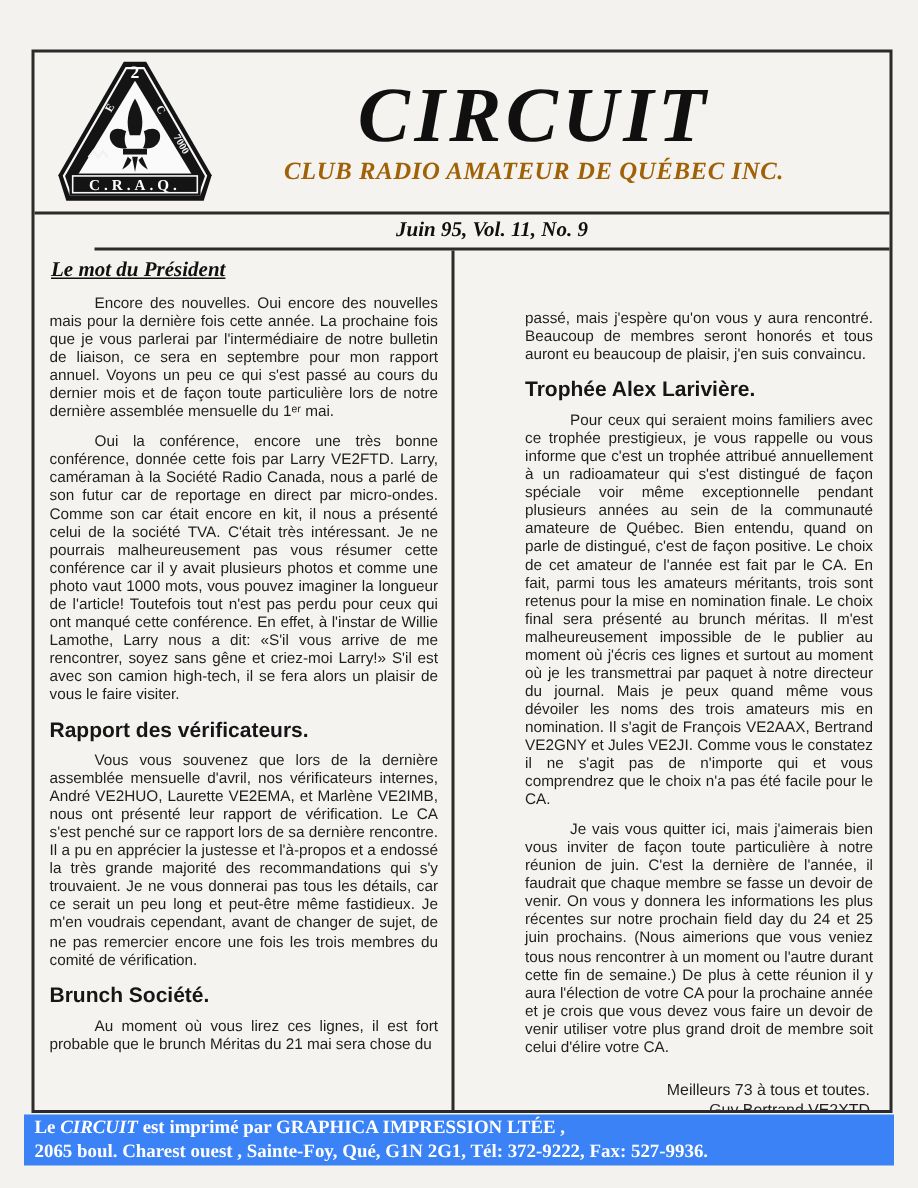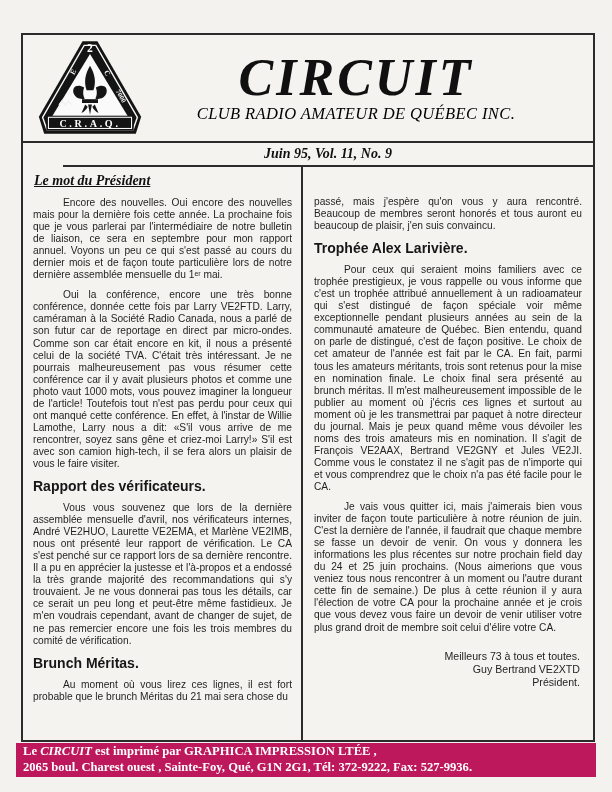--- a/index.html
+++ b/index.html
@@ -22,51 +22,51 @@
   }
   .logo-wrap { flex:0 0 auto; margin:2px 0 2px 12px; width:110px; height:98px; }
   .title-block { flex:1; text-align:center; padding-right:26px; }
   .masthead-title {
     font-family:"Liberation Serif","DejaVu Serif",serif;
     font-style:italic; font-weight:bold; font-size:52px; line-height:1;
     letter-spacing:3px; color:#101010; margin:0;
   }
   .masthead-subtitle {
     font-family:"Liberation Serif","DejaVu Serif",serif;
-    font-style:italic; font-weight:normal; font-size:16.5px; letter-spacing:.4px;
-    color:#000000; 
+    font-style:italic; font-weight:bold; font-size:16.5px; letter-spacing:.4px;
+    color:#a16207; 
   }
   
   .date-band {
     height:24px; flex:0 0 24px; border-bottom:2px solid #2b2b2b; box-sizing:border-box;
     text-align:center; line-height:22px;
     font-family:"Liberation Serif","DejaVu Serif",serif;
     font-style:italic; font-weight:bold; font-size:14px; color:#101010;margin-left:40px;
   }
   
-  .columns { flex:1; display:flex; min-height:0; }
+  .columns { flex:1; display:flex; min-height:0;gap:36px; }
   .col { box-sizing:border-box; overflow:hidden; }
   .col-left  { width:280px; flex:0 0 280px; border-right:2px solid #2b2b2b; padding:5px 9px 0 10px; }
   .col-right { flex:1; padding:28px 11px 0 11px; }
   .main-heading {
     font-family:"Liberation Serif","DejaVu Serif",serif;
     font-style:italic; font-weight:bold; font-size:14px; color:#101010;
     text-decoration:underline; margin:1px 0 0 1px;
   }
   .sub-heading { font-size:14px; font-weight:bold; margin:8px 0; color:#161616; }
   .body-par {
     font-size:10.2px; line-height:12.05px; text-align:justify;
     margin:8px 0 0 0; color:#1f1f1f;
   }
   .indent { text-indent:30px; }
   .signoff { margin-top:16px; text-align:right; font-size:10.6px; line-height:13.4px; color:#1f1f1f; padding-right:2px; }
   
   .footer {
     position:absolute; left:16px; top:743px; width:580px; height:34px;
-    background:#be185d; color:#ffffff; box-sizing:border-box;
+    background:#3b82f6; color:#ffffff; box-sizing:border-box;
     font-family:"Liberation Serif","DejaVu Serif",serif; font-weight:bold;
     font-size:12.6px; line-height:15.8px; padding:1px 4px 0 7px;
     white-space:nowrap; overflow:hidden;
   }
   .footer .it { font-style:italic; }
   
   .logo-svg text {
     font-family:"Liberation Serif","DejaVu Serif",serif; font-weight:bold;
   }
 </style>
@@ -121,26 +121,26 @@
     <div class="col col-left">
       <h2 class="main-heading">Le mot du Président</h2>
 
       <p class="body-par indent">Encore des nouvelles. Oui encore des nouvelles mais pour la dernière fois cette année. La prochaine fois que je vous parlerai par l'intermédiaire de notre bulletin de liaison, ce sera en septembre pour mon rapport annuel. Voyons un peu ce qui s'est passé au cours du dernier mois et de façon toute particulière lors de notre dernière assemblée mensuelle du 1ᵉʳ mai.</p>
 
       <p class="body-par indent">Oui la conférence, encore une très bonne conférence, donnée cette fois par Larry VE2FTD. Larry, caméraman à la Société Radio Canada, nous a parlé de son futur car de reportage en direct par micro-ondes. Comme son car était encore en kit, il nous a présenté celui de la société TVA. C'était très intéressant. Je ne pourrais malheureusement pas vous résumer cette conférence car il y avait plusieurs photos et comme une photo vaut 1000 mots, vous pouvez imaginer la longueur de l'article! Toutefois tout n'est pas perdu pour ceux qui ont manqué cette conférence. En effet, à l'instar de Willie Lamothe, Larry nous a dit: «S'il vous arrive de me rencontrer, soyez sans gêne et criez-moi Larry!» S'il est avec son camion high-tech, il se fera alors un plaisir de vous le faire visiter.</p>
 
       <h3 class="sub-heading">Rapport des vérificateurs.</h3>
       <p class="body-par indent">Vous vous souvenez que lors de la dernière assemblée mensuelle d'avril, nos vérificateurs internes, André VE2HUO, Laurette VE2EMA, et Marlène VE2IMB, nous ont présenté leur rapport de vérification. Le CA s'est penché sur ce rapport lors de sa dernière rencontre. Il a pu en apprécier la justesse et l'à-propos et a endossé la très grande majorité des recommandations qui s'y trouvaient. Je ne vous donnerai pas tous les détails, car ce serait un peu long et peut-être même fastidieux. Je m'en voudrais cependant, avant de changer de sujet, de ne pas remercier encore une fois les trois membres du comité de vérification.</p>
 
-      <h3 class="sub-heading">Brunch Méritas.</h3>
+      <h3 class="sub-heading">Brunch Société.</h3>
       <p class="body-par indent">Au moment où vous lirez ces lignes, il est fort probable que le brunch Méritas du 21 mai sera chose du</p>
     </div>
 
     <div class="col col-right">
-      <p class="body-par" style="margin-top:1px;">passé, mais j'espère qu'on vous y aura rencontré. Beaucoup de membres seront honorés et tous auront eu beaucoup de plaisir, j'en suis convaincu.</p>
+      <p class="body-par" style="margin-top:12px;">passé, mais j'espère qu'on vous y aura rencontré. Beaucoup de membres seront honorés et tous auront eu beaucoup de plaisir, j'en suis convaincu.</p>
 
       <h3 class="sub-heading">Trophée Alex Larivière.</h3>
       <p class="body-par indent">Pour ceux qui seraient moins familiers avec ce trophée prestigieux, je vous rappelle ou vous informe que c'est un trophée attribué annuellement à un radioamateur qui s'est distingué de façon spéciale voir même exceptionnelle pendant plusieurs années au sein de la communauté amateure de Québec. Bien entendu, quand on parle de distingué, c'est de façon positive. Le choix de cet amateur de l'année est fait par le CA. En fait, parmi tous les amateurs méritants, trois sont retenus pour la mise en nomination finale. Le choix final sera présenté au brunch méritas. Il m'est malheureusement impossible de le publier au moment où j'écris ces lignes et surtout au moment où je les transmettrai par paquet à notre directeur du journal. Mais je peux quand même vous dévoiler les noms des trois amateurs mis en nomination. Il s'agit de François VE2AAX, Bertrand VE2GNY et Jules VE2JI. Comme vous le constatez il ne s'agit pas de n'importe qui et vous comprendrez que le choix n'a pas été facile pour le CA.</p>
 
       <p class="body-par indent">Je vais vous quitter ici, mais j'aimerais bien vous inviter de façon toute particulière à notre réunion de juin. C'est la dernière de l'année, il faudrait que chaque membre se fasse un devoir de venir. On vous y donnera les informations les plus récentes sur notre prochain field day du 24 et 25 juin prochains. (Nous aimerions que vous veniez tous nous rencontrer à un moment ou l'autre durant cette fin de semaine.) De plus à cette réunion il y aura l'élection de votre CA pour la prochaine année et je crois que vous devez vous faire un devoir de venir utiliser votre plus grand droit de membre soit celui d'élire votre CA.</p>
 
       <div class="signoff">
         <div>Meilleurs 73 à tous et toutes.</div>
         <div>Guy Bertrand VE2XTD</div>
         <div>Président.</div>

